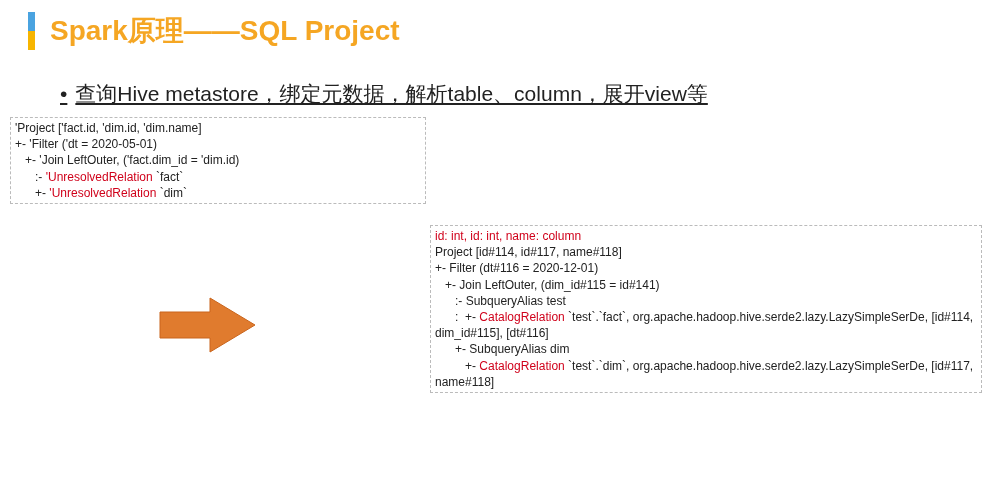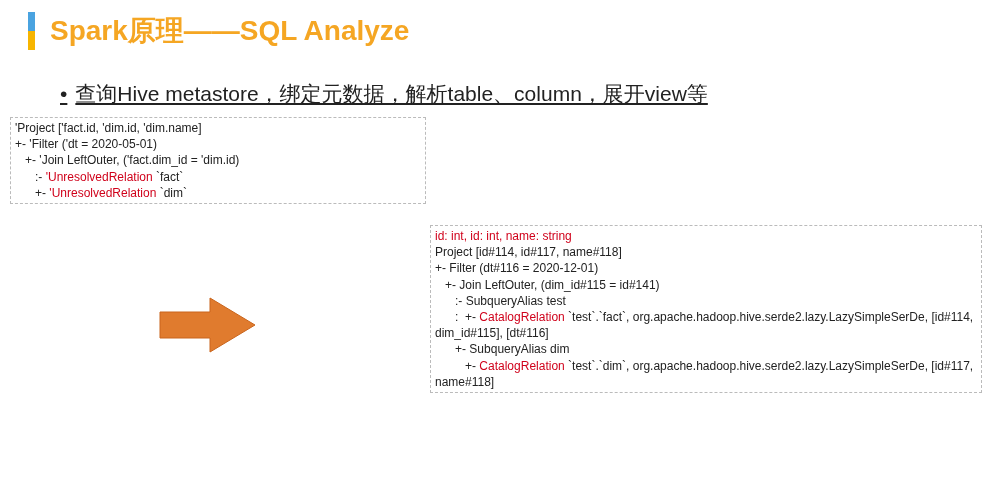--- a/index.html
+++ b/index.html
@@ -63,36 +63,36 @@
     top: 290px;
     width: 110px;
     height: 70px;
   }
 </style>
 </head>
 <body>
 
 <div class="accent-bar"></div>
 
-<div class="title">Spark原理——SQL Analyze</div>
+<div class="title">Spark原理——SQL Project</div>
 
 <div class="bullet-row">
   <span class="dot">•</span><span>查询Hive metastore，绑定元数据，解析table、column，展开view等</span>
 </div>
 
 <div id="box-a" class="plan-box"><span>'Project ['fact.id, 'dim.id, 'dim.name]</span>
 <span>+- 'Filter ('dt = 2020-05-01)</span>
 <span>   +- 'Join LeftOuter, ('fact.dim_id = 'dim.id)</span>
 <span>      :- </span><span class="red">'UnresolvedRelation</span><span> `fact`</span>
 <span>      +- </span><span class="red">'UnresolvedRelation</span><span> `dim`</span></div>
 
 <svg class="arrow" viewBox="0 0 110 70">
   <polygon points="5,22 55,22 55,8 100,35 55,62 55,48 5,48" fill="#e07b2e" stroke="#c9651d" stroke-width="1"></polygon>
 </svg>
 
-<div id="box-b" class="plan-box wrap"><span class="red">id: int, id: int, name: string</span>
+<div id="box-b" class="plan-box wrap"><span class="red">id: int, id: int, name: column</span>
 <span>Project [id#114, id#117, name#118]</span>
 <span>+- Filter (dt#116 = 2020-12-01)</span>
 <span>   +- Join LeftOuter, (dim_id#115 = id#141)</span>
 <span>      :- SubqueryAlias test</span>
 <span>      :  +- </span><span class="red">CatalogRelation</span><span> `test`.`fact`, org.apache.hadoop.hive.serde2.lazy.LazySimpleSerDe, [id#114, dim_id#115], [dt#116]</span>
 <span>      +- SubqueryAlias dim</span>
 <span>         +- </span><span class="red">CatalogRelation</span><span> `test`.`dim`, org.apache.hadoop.hive.serde2.lazy.LazySimpleSerDe, [id#117, name#118]</span></div>
 
 </body></html>

